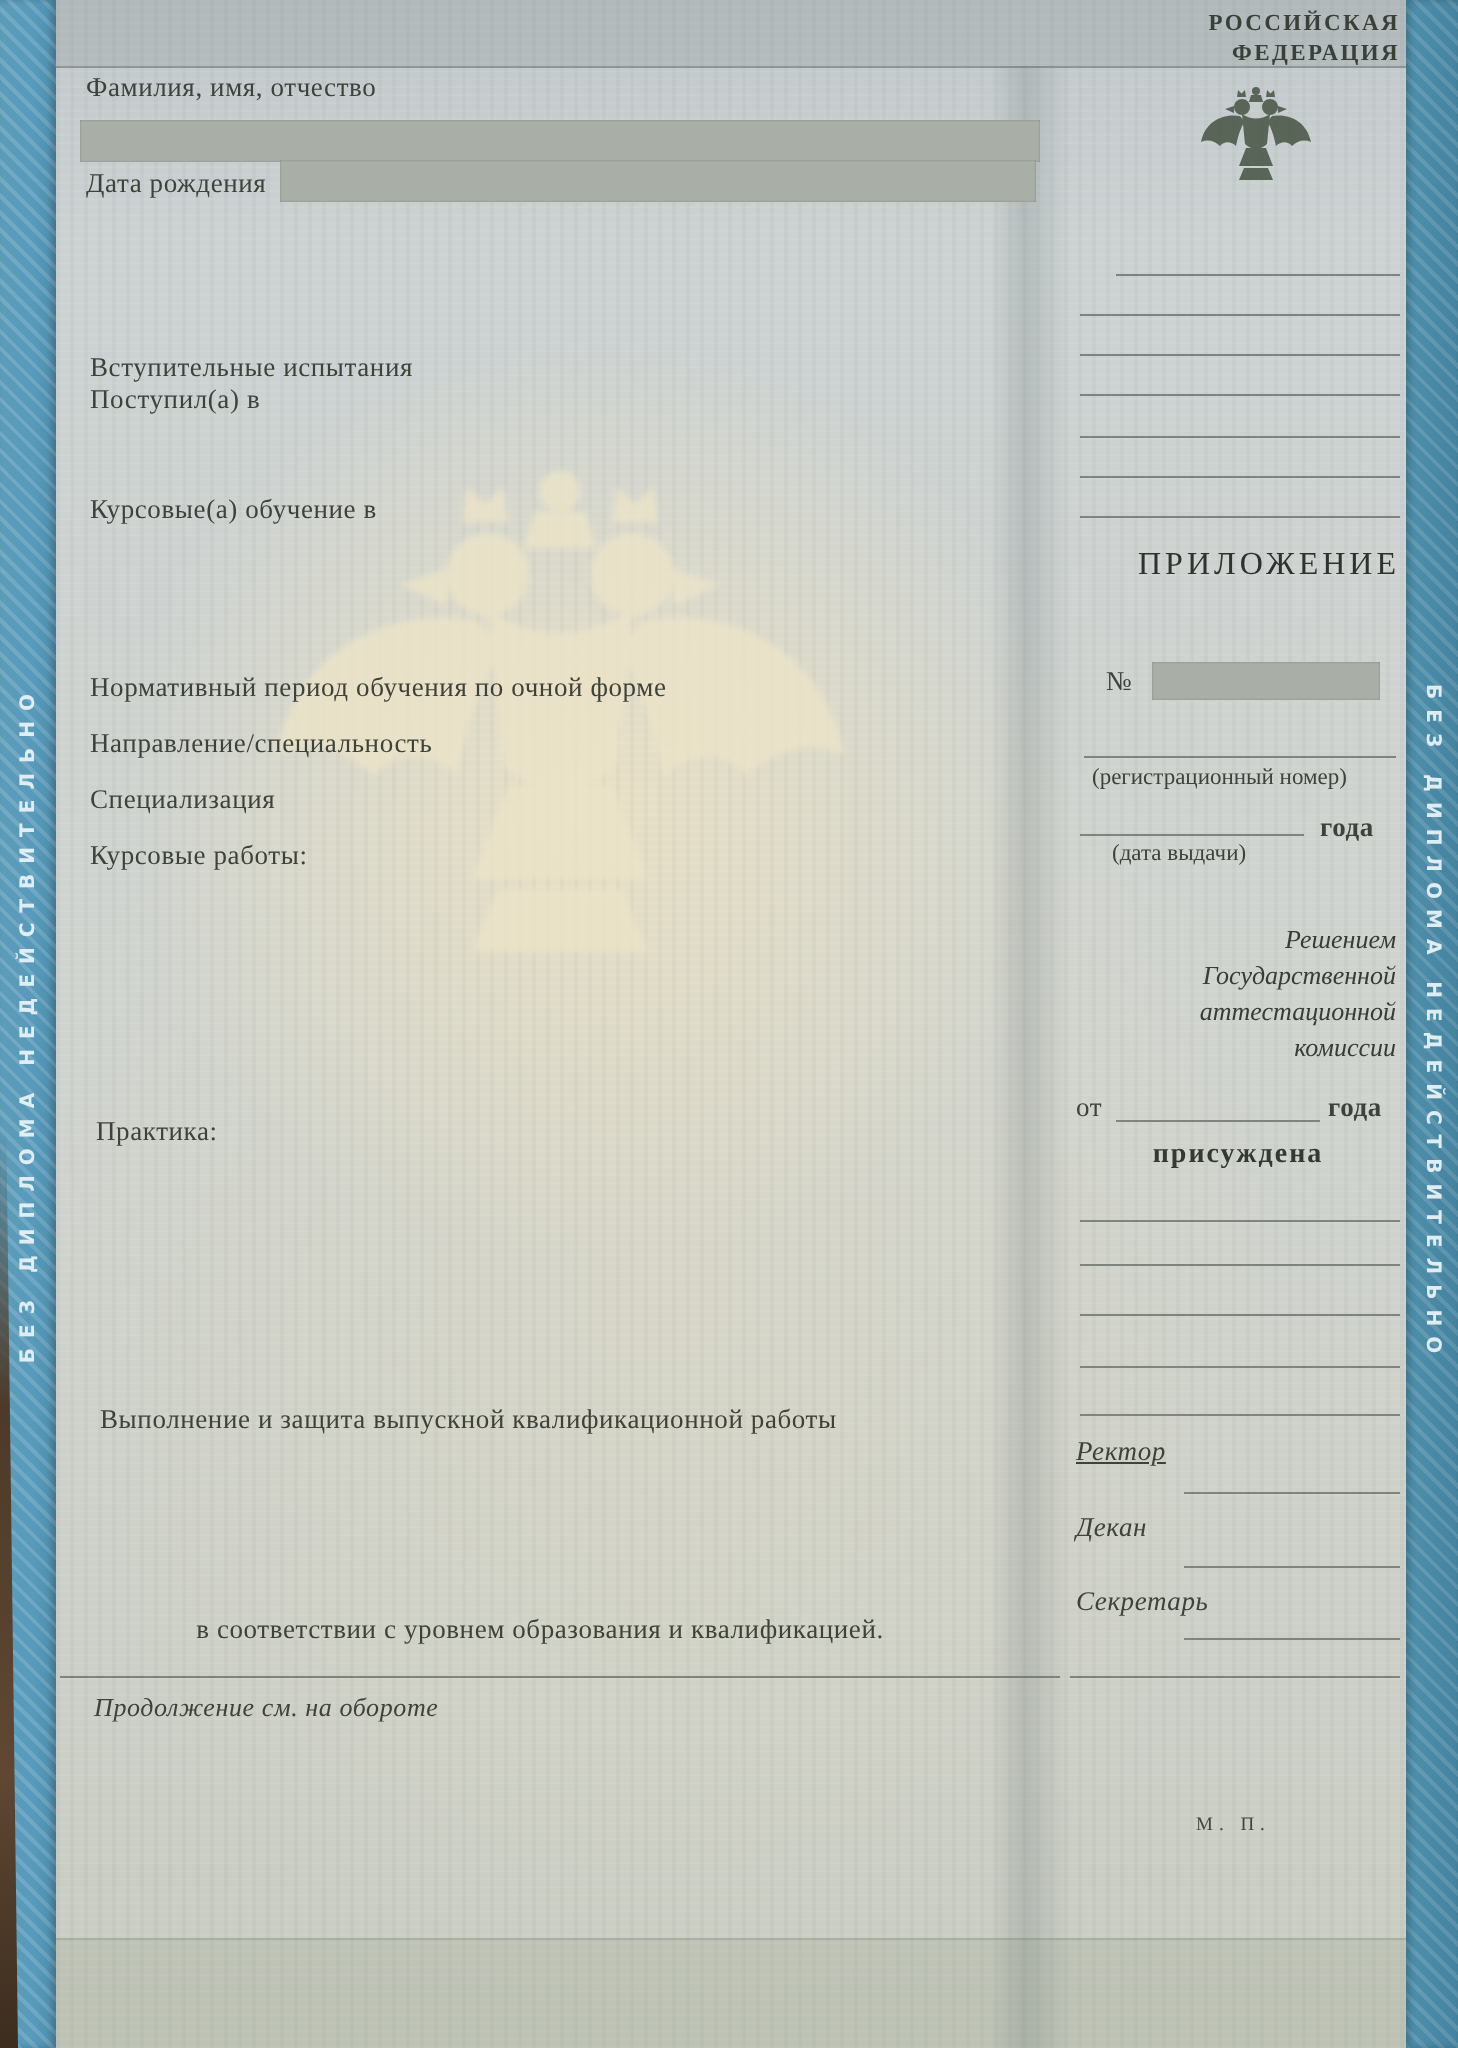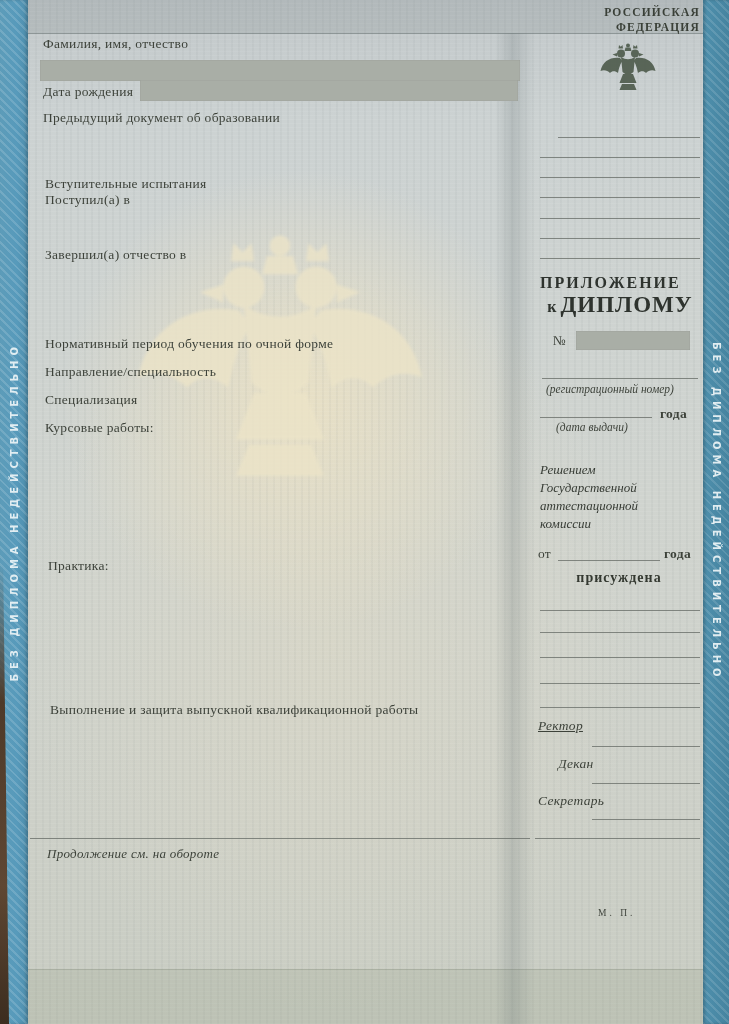--- a/index.html
+++ b/index.html
@@ -57,27 +57,27 @@
   .lbl{position:absolute;color:#3d423a;font-size:13.5px;letter-spacing:.3px;white-space:nowrap;}
   .lbl.it{font-style:italic;}
   .redact{position:absolute;background:#a9aea6;box-shadow:0 0 1px rgba(90,95,90,.6) inset;}
   .rule{position:absolute;height:1px;background:rgba(100,106,100,.75);}
   .center{text-align:center;white-space:normal;}
 
   
   .country{position:absolute;left:540px;width:160px;text-align:right;
     font-weight:bold;font-size:11.5px;letter-spacing:1.2px;color:#3a4038;}
   .emblem{position:absolute;left:598px;top:38px;width:60px;height:66px;color:#4d5a4b;opacity:.9;}
-  .supplement1{position:absolute;left:540px;top:274px;width:160px;text-align:left;
-    font-size:16px;letter-spacing:2px;color:#2e332e;font-weight:700;}
+  .supplement1{position:absolute;left:540px;top:274px;width:160px;text-align:right;
+    font-size:16px;letter-spacing:2px;color:#2e332e;font-weight:400;}
   .supplement2{position:absolute;left:540px;top:292px;width:160px;text-align:center;color:#2e332e;}
   .supplement2 .k{font-size:16px;font-weight:600;margin-right:4px;}
   .supplement2 .d{font-size:23px;font-weight:600;letter-spacing:1px;}
-  .caption{position:absolute;font-style:italic;font-size:11.5px;color:#3d423a;white-space:nowrap;}
-  .commission{position:absolute;left:540px;top:461px;width:158px;text-align:left;
+  .caption{position:absolute;font-size:11.5px;color:#3d423a;white-space:nowrap;}
+  .commission{position:absolute;left:540px;top:461px;width:158px;text-align:right;
     font-style:italic;font-size:13px;line-height:18px;color:#373c35;}
   .awarded{position:absolute;left:540px;top:570px;width:158px;text-align:center;
     font-weight:bold;font-size:14px;letter-spacing:1px;color:#343931;}
   .seal{position:absolute;left:598px;top:908px;font-size:9.5px;letter-spacing:3px;color:#42473f;}
 
   
   .eagle-watermark{position:absolute;left:125px;top:205px;width:310px;height:345px;
     color:#ece4c8;opacity:.8;filter:blur(1.5px);}
   .site-mark{position:absolute;right:28px;top:948px;
     font-family:"DejaVu Sans","Liberation Sans",sans-serif;
@@ -118,34 +118,34 @@
     </div>
     <div class="band band-right">
       <span class="vtext">БЕЗ ДИПЛОМА НЕДЕЙСТВИТЕЛЬНО</span>
     </div>
     <div class="table-edge"></div>
 
     <div class="lbl" style="left:43px;top:36px;">Фамилия, имя, отчество</div>
     <div class="redact" style="left:40px;top:60px;width:480px;height:21px;"></div>
     <div class="lbl" style="left:43px;top:84px;">Дата рождения</div>
     <div class="redact" style="left:140px;top:80px;width:378px;height:21px;"></div>
-    <div class="lbl" style="left:43px;top:110px;">Предыдущий документ об образовании</div>
 
     <div class="lbl" style="left:45px;top:176px;">Вступительные испытания</div>
     <div class="lbl" style="left:45px;top:192px;">Поступил(а) в</div>
-    <div class="lbl" style="left:45px;top:247px;">Завершил(а) отчество в</div>
+    <div class="lbl" style="left:45px;top:247px;">Курсовые(а) обучение в</div>
 
     <div class="lbl" style="left:45px;top:336px;">Нормативный период обучения по очной форме</div>
     <div class="lbl" style="left:45px;top:364px;">Направление/специальность</div>
     <div class="lbl" style="left:45px;top:392px;">Специализация</div>
     <div class="lbl" style="left:45px;top:420px;">Курсовые работы:</div>
 
     <div class="lbl" style="left:48px;top:558px;">Практика:</div>
     <div class="lbl" style="left:50px;top:702px;">Выполнение и защита выпускной квалификационной работы</div>
 
+    <div class="lbl center" style="left:60px;top:807px;width:420px;white-space:normal;">в соответствии с уровнем образования и квалификацией.</div>
 
     <div class="rule" style="left:30px;top:838px;width:500px;"></div>
     <div class="lbl it" style="left:47px;top:846px;font-size:13px;">Продолжение см. на обороте</div>
 
     <div class="country" style="top:6px;">РОССИЙСКАЯ</div>
     <div class="country" style="top:21px;">ФЕДЕРАЦИЯ</div>
 
     <div class="emblem">
       <svg width="100%" height="100%" viewBox="0 0 120 120" aria-hidden="true">
         <g fill="currentColor">
@@ -168,23 +168,20 @@
 
     <div class="rule" style="left:558px;top:137px;width:142px;"></div>
     <div class="rule" style="left:540px;top:157px;width:160px;"></div>
     <div class="rule" style="left:540px;top:177px;width:160px;"></div>
     <div class="rule" style="left:540px;top:197px;width:160px;"></div>
     <div class="rule" style="left:540px;top:218px;width:160px;"></div>
     <div class="rule" style="left:540px;top:238px;width:160px;"></div>
     <div class="rule" style="left:540px;top:258px;width:160px;"></div>
 
     <div class="supplement1">ПРИЛОЖЕНИЕ</div>
-    <div class="supplement2">
-      <span class="k">к</span><span class="d">ДИПЛОМУ</span>
-    </div>
 
     <div class="lbl" style="left:553px;top:333px;">№</div>
     <div class="redact" style="left:576px;top:331px;width:114px;height:19px;"></div>
 
     <div class="rule" style="left:542px;top:378px;width:156px;"></div>
     <div class="caption" style="left:546px;top:383px;">(регистрационный номер)</div>
 
     <div class="rule" style="left:540px;top:417px;width:112px;"></div>
     <div class="lbl" style="left:660px;top:406px;font-weight:bold;">года</div>
     <div class="caption" style="left:556px;top:421px;">(дата выдачи)</div>
@@ -203,21 +200,21 @@
     <div class="awarded">присуждена</div>
 
     <div class="rule" style="left:540px;top:610px;width:160px;"></div>
     <div class="rule" style="left:540px;top:632px;width:160px;"></div>
     <div class="rule" style="left:540px;top:657px;width:160px;"></div>
     <div class="rule" style="left:540px;top:683px;width:160px;"></div>
     <div class="rule" style="left:540px;top:707px;width:160px;"></div>
 
     <div class="lbl it" style="left:538px;top:718px;text-decoration:underline;">Ректор</div>
     <div class="rule" style="left:592px;top:746px;width:108px;"></div>
-    <div class="lbl it" style="left:558px;top:756px;">Декан</div>
+    <div class="lbl it" style="left:538px;top:756px;">Декан</div>
     <div class="rule" style="left:592px;top:783px;width:108px;"></div>
     <div class="lbl it" style="left:538px;top:793px;">Секретарь</div>
     <div class="rule" style="left:592px;top:819px;width:108px;"></div>
 
     <div class="rule" style="left:535px;top:838px;width:165px;"></div>
     <div class="seal">М. П.</div>
 
   </div>
 </div>
 

